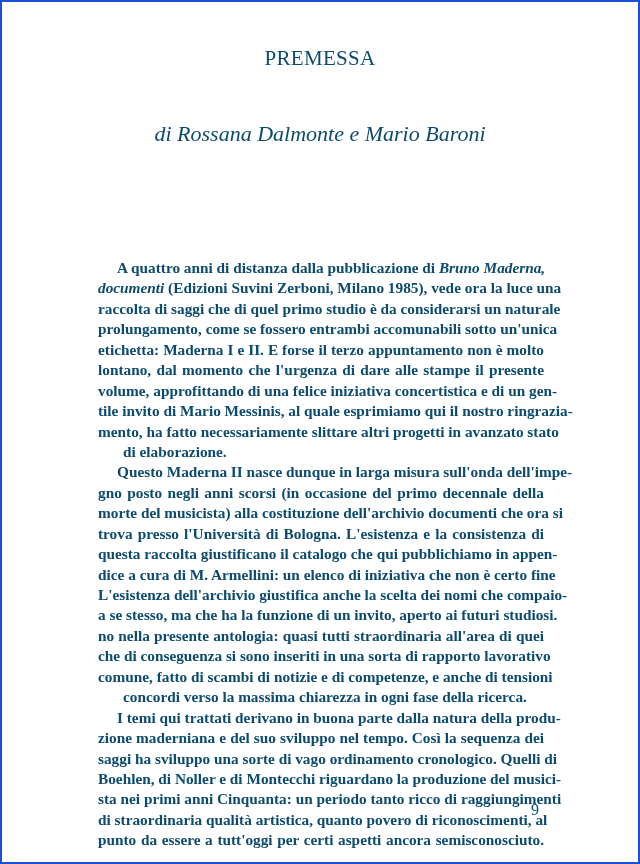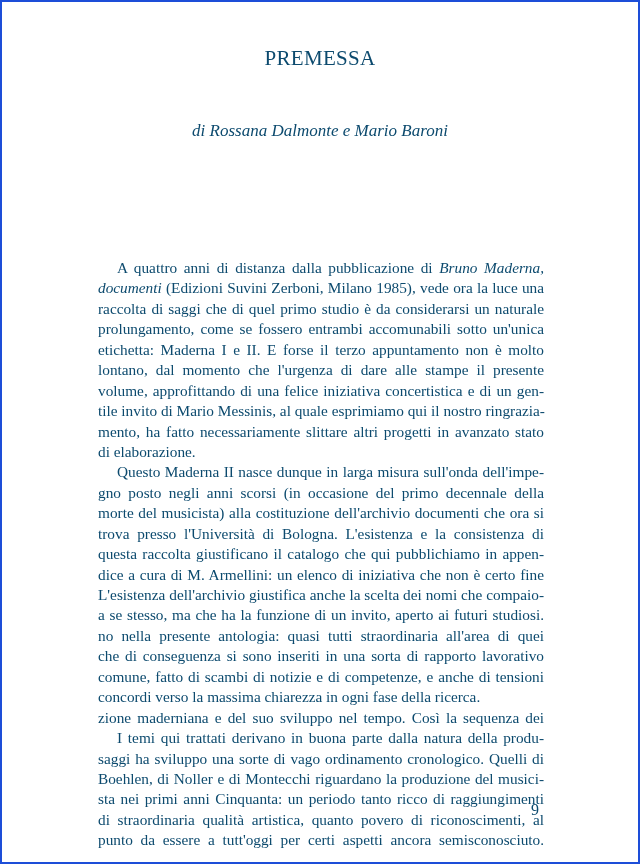--- a/index.html
+++ b/index.html
@@ -11,31 +11,31 @@
     background: #ffffff;
     font-family: "Liberation Serif", "DejaVu Serif", serif;
     color: #0c4a6e;
   }
   .title {
     position: absolute; left: 0; top: 44px; width: 100%;
     text-align: center; font-size: 21px; letter-spacing: 0.3px;
   }
   .byline {
     position: absolute; left: 0; top: 119px; width: 100%;
-    text-align: center; font-style: italic; font-size: 17px;
+    text-align: center; font-style: italic; font-size: 22px;
   }
   .body {
     position: absolute; left: 96px; top: 256px; width: 446px;
     font-size: 15.3px; line-height: 20.45px;
   }
   .line {
     display: block; height: 20.45px; white-space: nowrap;
-    text-align: justify; text-align-last: justify;
+    text-align: justify; text-align-last: justify; font-weight: bold;
   }
-  .line.last { text-align-last: left; }
+  .line.last { text-align-last: left; margin-left: 25px; }
   .line.indent { padding-left: 19px; }
   .page-number {
     position: absolute; left: 529px; top: 799px; font-size: 16px;
   }
   i { font-style: italic; }
 </style>
 </head>
 <body>
 
 <div class="page">
@@ -66,22 +66,22 @@
       <span class="line">dice a cura di M. Armellini: un elenco di iniziativa che non è certo fine</span>
       <span class="line">L'esistenza dell'archivio giustifica anche la scelta dei nomi che compaio-</span>
       <span class="line">a se stesso, ma che ha la funzione di un invito, aperto ai futuri studiosi.</span>
       <span class="line">no nella presente antologia: quasi tutti straordinaria all'area di quei</span>
       <span class="line">che di conseguenza si sono inseriti in una sorta di rapporto lavorativo</span>
       <span class="line">comune, fatto di scambi di notizie e di competenze, e anche di tensioni</span>
       <span class="line last">concordi verso la massima chiarezza in ogni fase della ricerca.</span>
     </div>
 
     <div>
+      <span class="line indent">I temi qui trattati derivano in buona parte dalla natura della produ-</span>
       <span class="line">zione maderniana e del suo sviluppo nel tempo. Così la sequenza dei</span>
-      <span class="line indent">I temi qui trattati derivano in buona parte dalla natura della produ-</span>
       <span class="line">saggi ha sviluppo una sorte di vago ordinamento cronologico. Quelli di</span>
       <span class="line">Boehlen, di Noller e di Montecchi riguardano la produzione del musici-</span>
       <span class="line">sta nei primi anni Cinquanta: un periodo tanto ricco di raggiungimenti</span>
       <span class="line">di straordinaria qualità artistica, quanto povero di riconoscimenti, al</span>
       <span class="line">punto da essere a tutt'oggi per certi aspetti ancora semisconosciuto.</span>
     </div>
   </div>
 
   <div class="page-number">9</div>
 </div>

